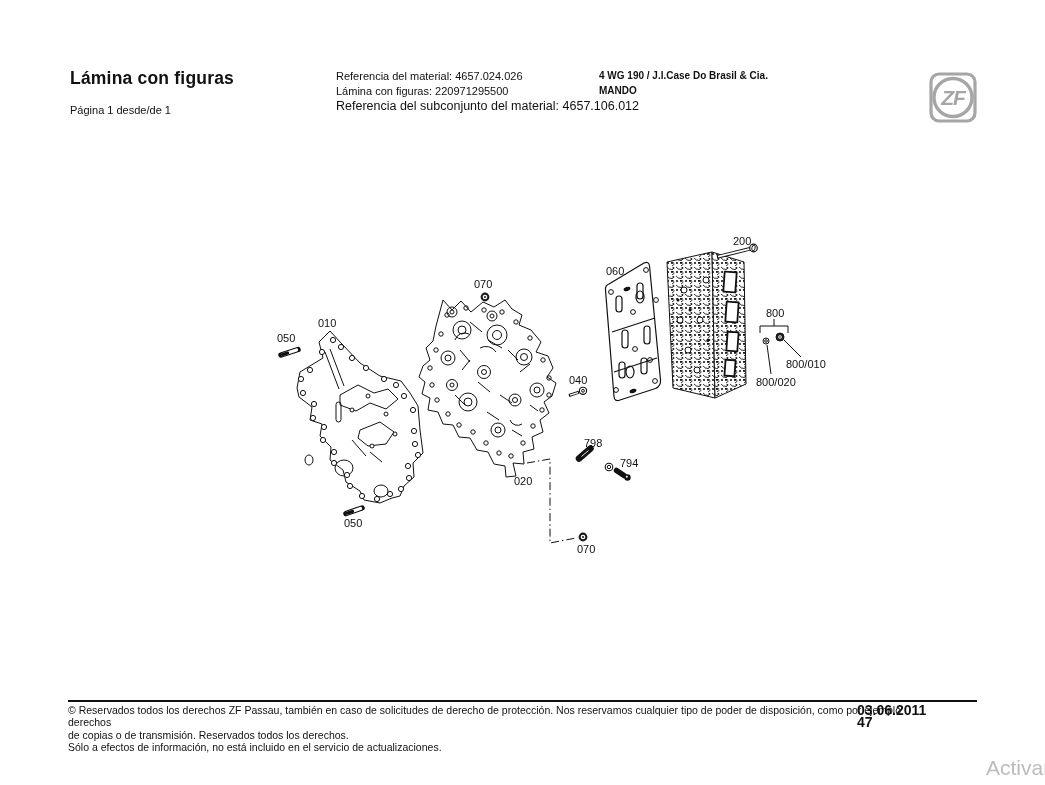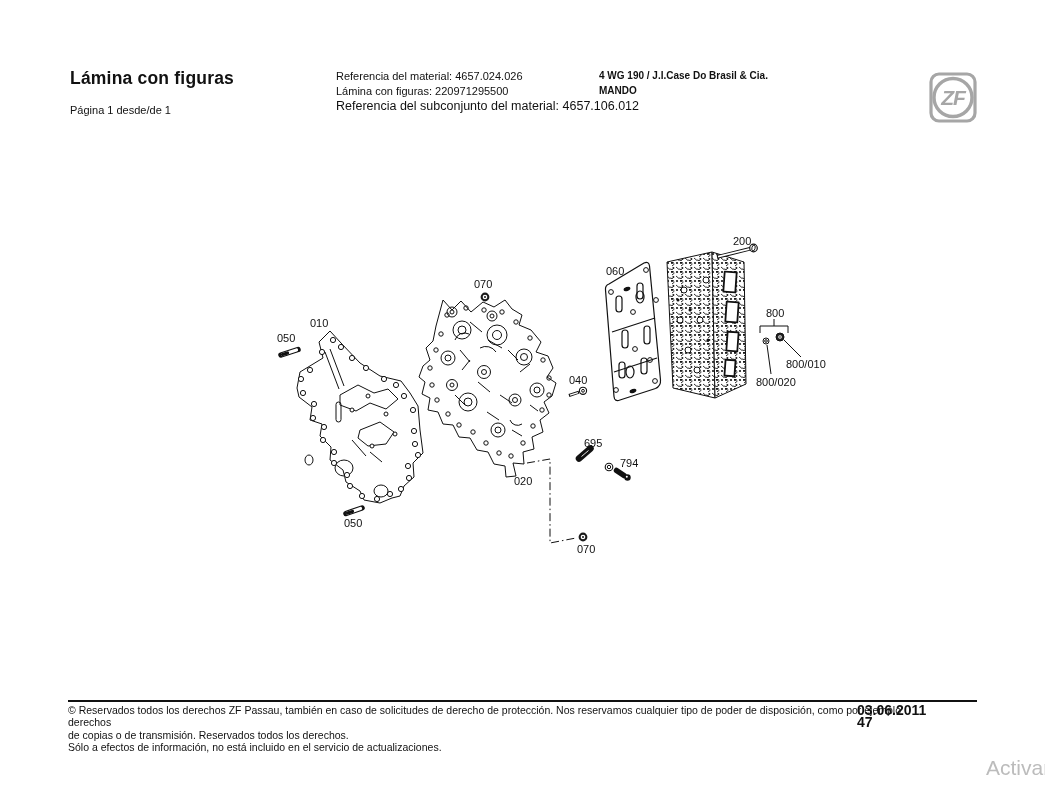--- a/index.html
+++ b/index.html
@@ -257,29 +257,29 @@
       <circle cx="780" cy="337" r="0.8" fill="#111" stroke="none"></circle>
       <path d="M784,340 L801,357"></path>
       <path d="M766.5"></path>
       <path d="M767,345 L771,374"></path>
     </g>
 
     <path d="M527,463 L550,459 L550,543 L576,538" fill="none" stroke="#111" stroke-width="1" stroke-dasharray="8 3 1.5 3"></path>
   </svg>
 
   <div class="part-label" style="left:277px;top:333px">050</div>
-  <div class="part-label" style="left:310px;top:318px">010</div>
+  <div class="part-label" style="left:318px;top:318px">010</div>
   <div class="part-label" style="left:474px;top:279px">070</div>
   <div class="part-label" style="left:606px;top:266px">060</div>
   <div class="part-label" style="left:733px;top:236px">200</div>
   <div class="part-label" style="left:766px;top:308px">800</div>
   <div class="part-label" style="left:786px;top:359px">800/010</div>
   <div class="part-label" style="left:756px;top:377px">800/020</div>
   <div class="part-label" style="left:569px;top:375px">040</div>
-  <div class="part-label" style="left:584px;top:438px">695</div>
+  <div class="part-label" style="left:584px;top:438px">798</div>
   <div class="part-label" style="left:620px;top:458px">794</div>
   <div class="part-label" style="left:514px;top:476px">020</div>
   <div class="part-label" style="left:344px;top:518px">050</div>
   <div class="part-label" style="left:577px;top:544px">070</div>
 
   <div class="title-block">
     <div class="doc-title">Lámina con figuras</div>
     <div class="doc-subtitle">Página 1 desde/de 1</div>
   </div>
 

